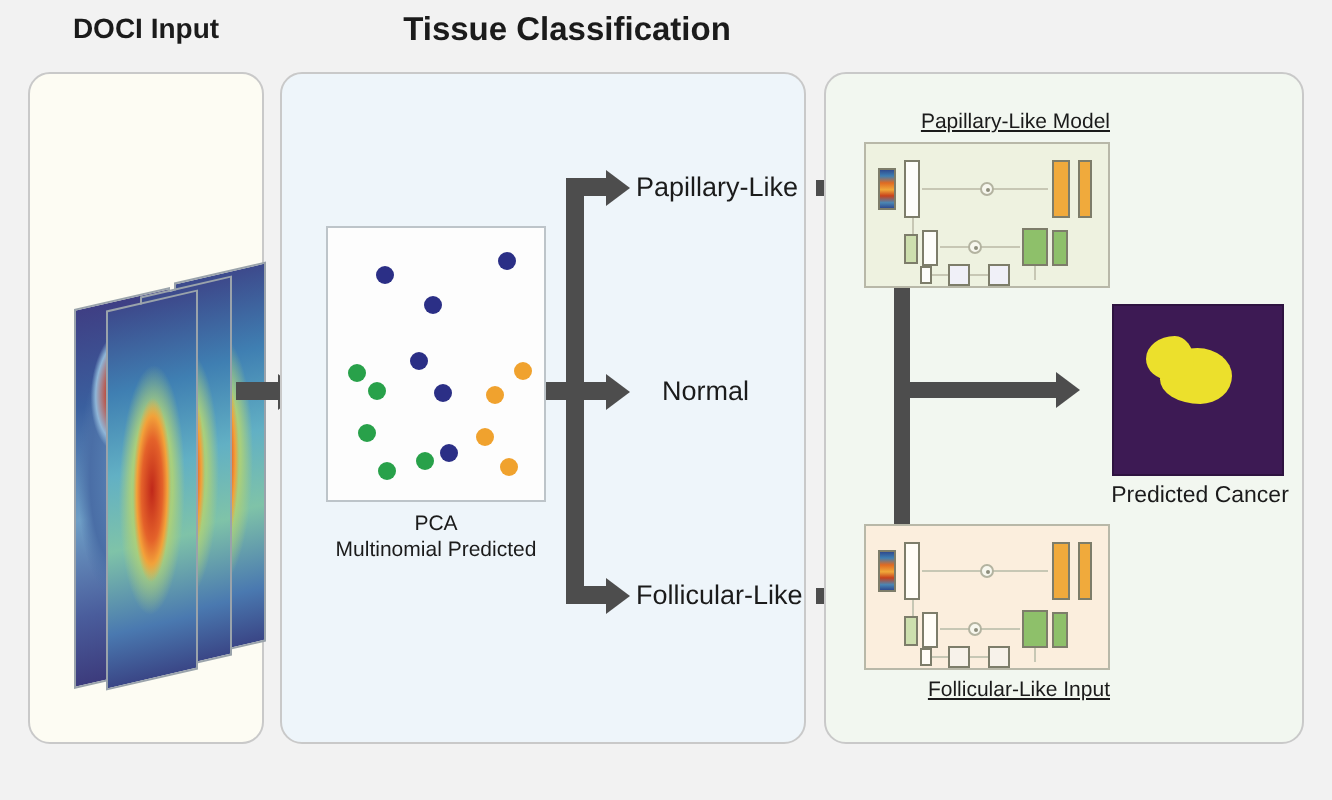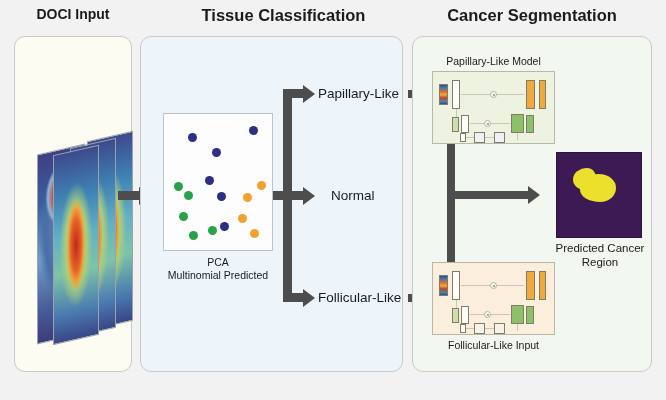--- a/index.html
+++ b/index.html
@@ -109,21 +109,21 @@
 
   
   .model-box {
     position:absolute;
     border:1.1px solid #b8b8a8;
   }
   #papBox { left:432px; top:71px; width:123px; height:73px; background:#eef2e0; }
   #folBox { left:432px; top:262px; width:123px; height:73px; background:#fbeedd; }
   .model-caption {
     position:absolute;
-    font-size:10.5px; color:#1b1b1b; text-align:center; white-space:nowrap;
+    font-size:10.5px; color:#1b1b1b; text-align:right; white-space:nowrap;text-decoration:underline;
   }
 
   
   .unet { position:absolute; inset:0; }
   .blk { position:absolute; border:0.7px solid #7d7d6a; }
   .inputstack {
     position:absolute;
     background-image:
       linear-gradient(180deg,#2f4b8f 0%,#3f7fb2 16%,#e06a22 34%,#f0a83a 52%,#c8421c 68%,#4a86b4 86%,#2f4b8f 100%);
     border:0.6px solid #7d7d6a;
@@ -160,21 +160,20 @@
     text-align:center; font-size:11.5px; color:#1b1b1b; line-height:1.26;
   }
 </style>
 </head>
 <body>
 
 <div id="stage">
 
   <div class="panel-title" id="title1">DOCI Input</div>
   <div class="panel-title" id="title2">Tissue Classification</div>
-  <div class="panel-title" id="title3">Cancer Segmentation</div>
 
   <div class="panel" id="panel1">
     <div class="slice" id="slice0"></div>
     <div class="dots3" style="left:53px; top:190px;">•••</div>
     <div class="slicegroup" style="left:38px; top:113px; width:82px; height:200px;">
       <div class="wslice" id="ws3"></div>
       <div class="wslice" id="ws2"></div>
       <div class="wslice" id="ws1"></div>
     </div>
   </div>
@@ -294,16 +293,15 @@
   <div class="abar" style="left:447px; top:144px; width:8px; height:118px;"></div>
   <div class="abar" style="left:447px; top:191px; width:82px; height:8px;"></div>
   <div class="ahead" style="left:528px; top:186px;"></div>
 
   <div id="predImg">
     <div id="blobA"></div>
     <div id="blobB"></div>
   </div>
   <div id="predCaption">
     <div>Predicted Cancer</div>
-    <div>Region</div>
   </div>
 
 </div>
 
 </body></html>

